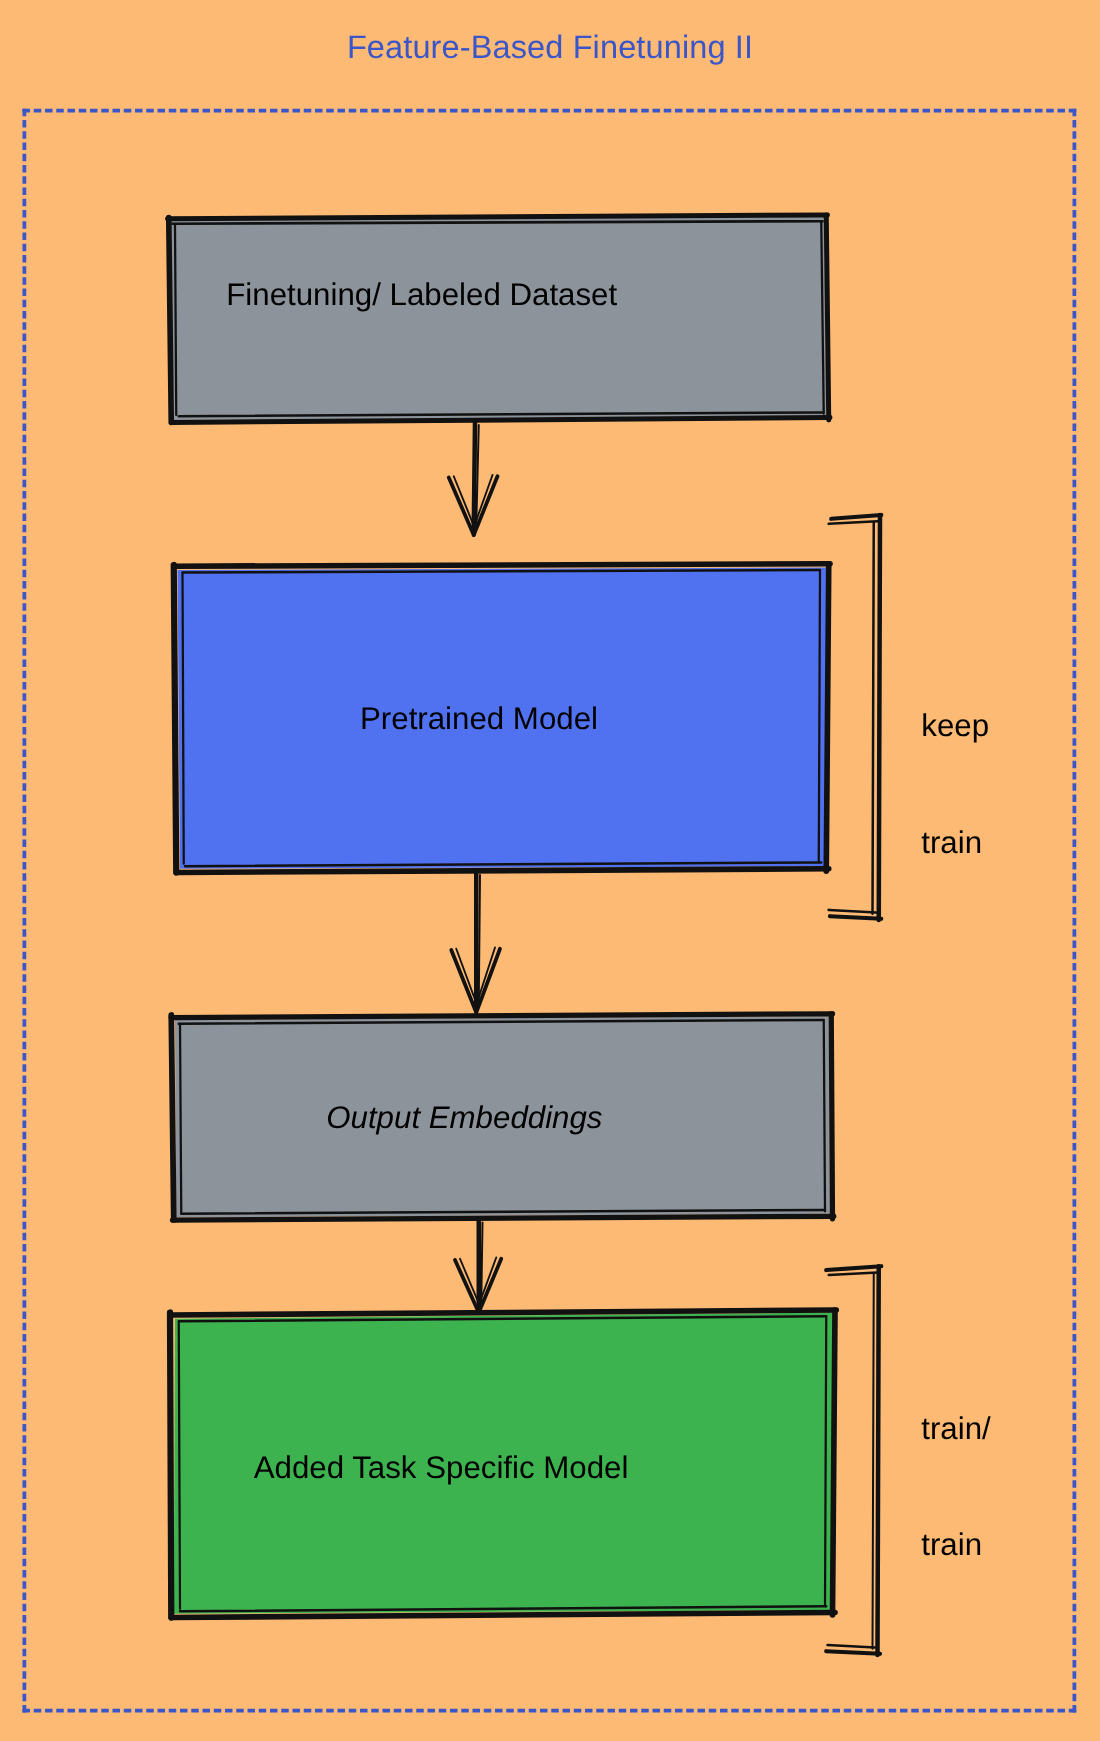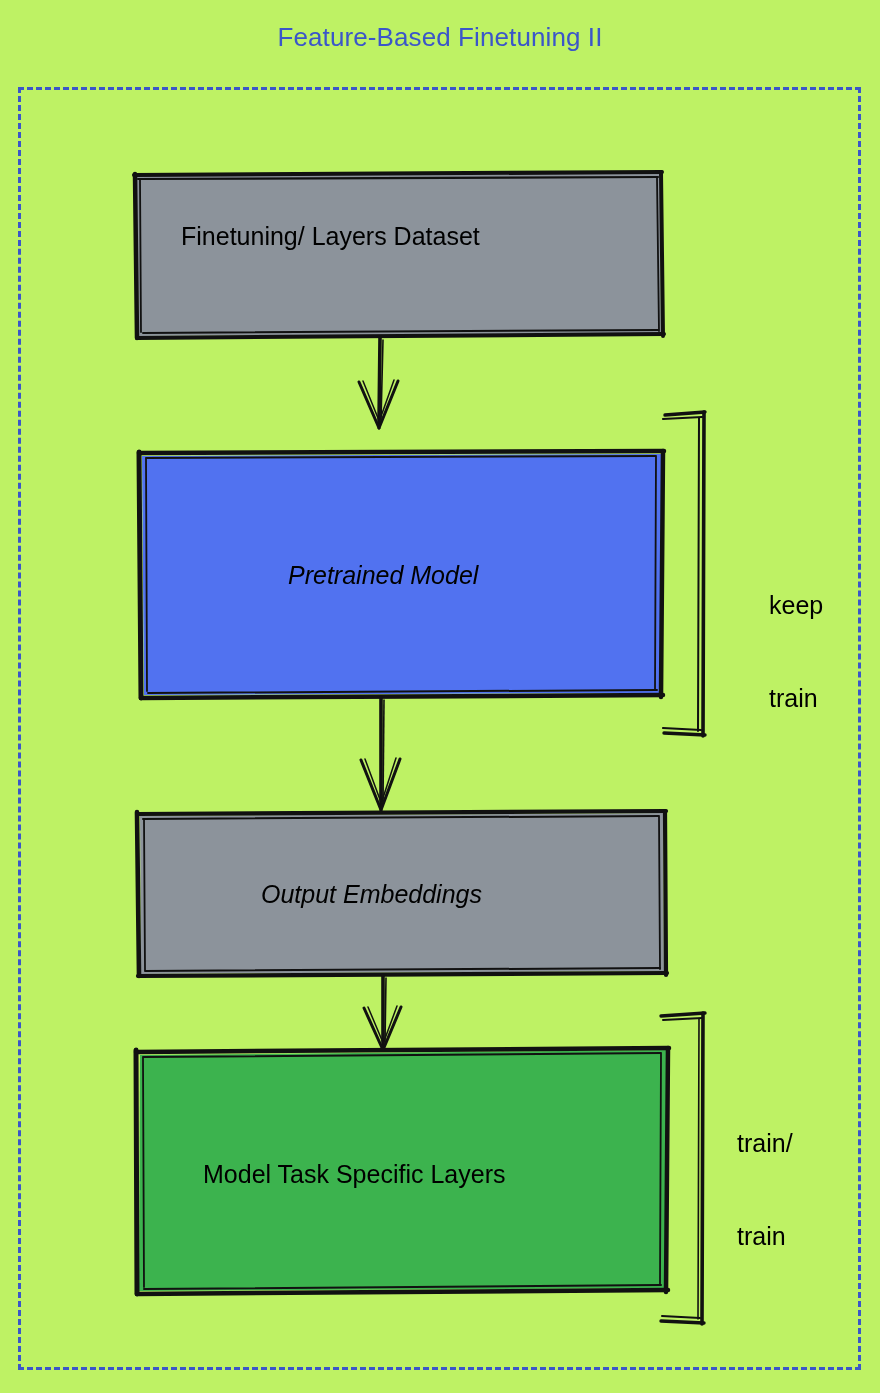--- a/index.html
+++ b/index.html
@@ -7,21 +7,21 @@
     padding: 0;
     background: #ffffff;
   }
   body {
     font-family: "Liberation Sans", sans-serif;
   }
   #canvas {
     position: relative;
     width: 880px;
     height: 1393px;
-    background: #bef264;
+    background: #fdba74;
     overflow: hidden;
   }
   #diagram-title {
     position: absolute;
     left: 0;
     top: 22px;
     width: 880px;
     text-align: center;
     font-size: 26px;
     font-weight: 400;
@@ -162,29 +162,29 @@
     <g>
       <path d="M661,1016 L705,1013" stroke="#111" stroke-width="3.4" fill="none" stroke-linecap="round"></path>
       <path d="M663,1020 L702,1018" stroke="#111" stroke-width="2" fill="none" stroke-linecap="round"></path>
       <path d="M703,1013 L702,1324" stroke="#111" stroke-width="3.6" fill="none" stroke-linecap="round"></path>
       <path d="M699,1019 L698,1319" stroke="#111" stroke-width="1.6" fill="none" stroke-linecap="round"></path>
       <path d="M704,1323 L661,1321" stroke="#111" stroke-width="3.4" fill="none" stroke-linecap="round"></path>
       <path d="M700,1318 L662,1316" stroke="#111" stroke-width="2" fill="none" stroke-linecap="round"></path>
     </g>
   </svg>
 
-  <div class="node-label" style="left:181px; top:222px;">Finetuning/ Layers Dataset</div>
+  <div class="node-label" style="left:181px; top:222px;">Finetuning/ Labeled Dataset</div>
 
-  <div class="node-label" style="left:288px; top:561px;font-style:italic;">Pretrained Model</div>
+  <div class="node-label" style="left:288px; top:561px;">Pretrained Model</div>
 
   <div class="node-label" style="left:261px; top:880px;font-style:italic;">Output Embeddings</div>
 
-  <div class="node-label" style="left:203px; top:1160px;">Model Task Specific Layers</div>
+  <div class="node-label" style="left:203px; top:1160px;">Added Task Specific Model</div>
 
-  <div class="bracket-label" style="left:737px; top:528px;margin-left:32px;">
+  <div class="bracket-label" style="left:737px; top:504px;">
     <div>keep</div>
     <div>train</div>
   </div>
 
   <div class="bracket-label" style="left:737px; top:1066px;">
     <div>train/</div>
     <div>train</div>
   </div>
 
 </div>

